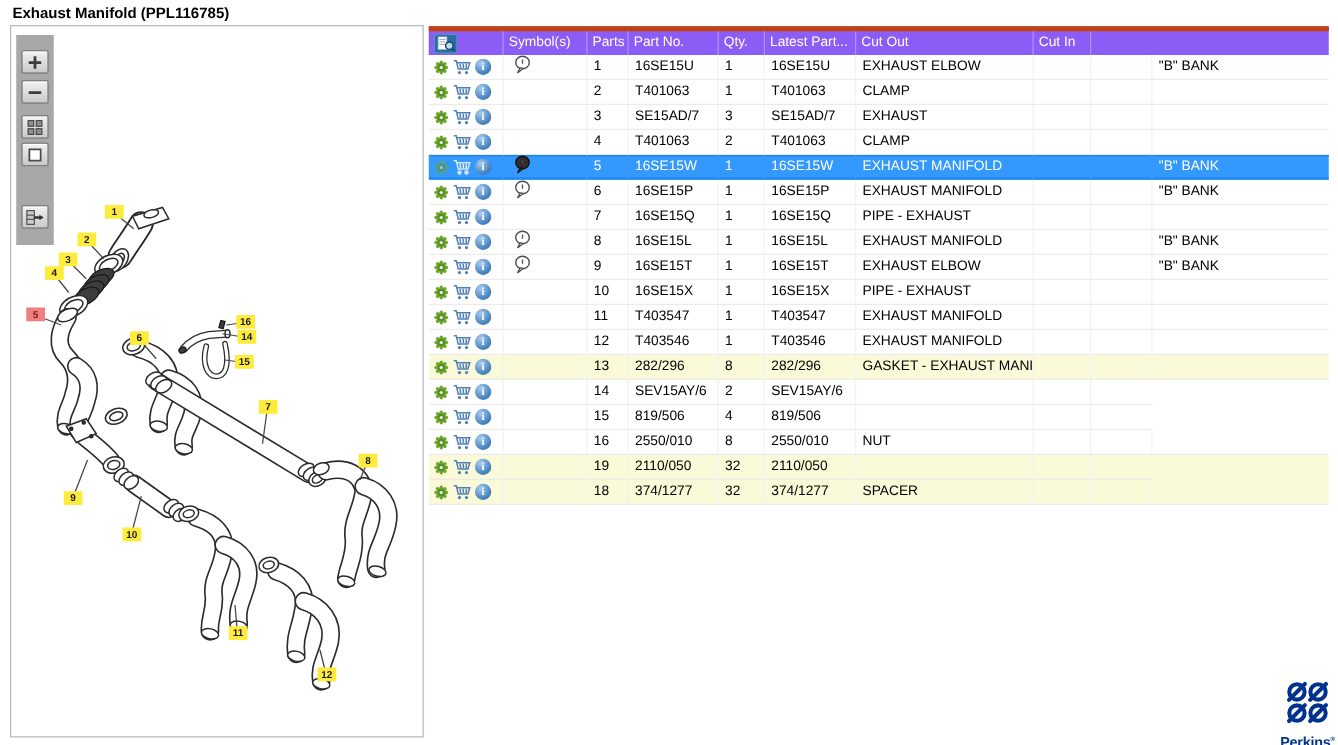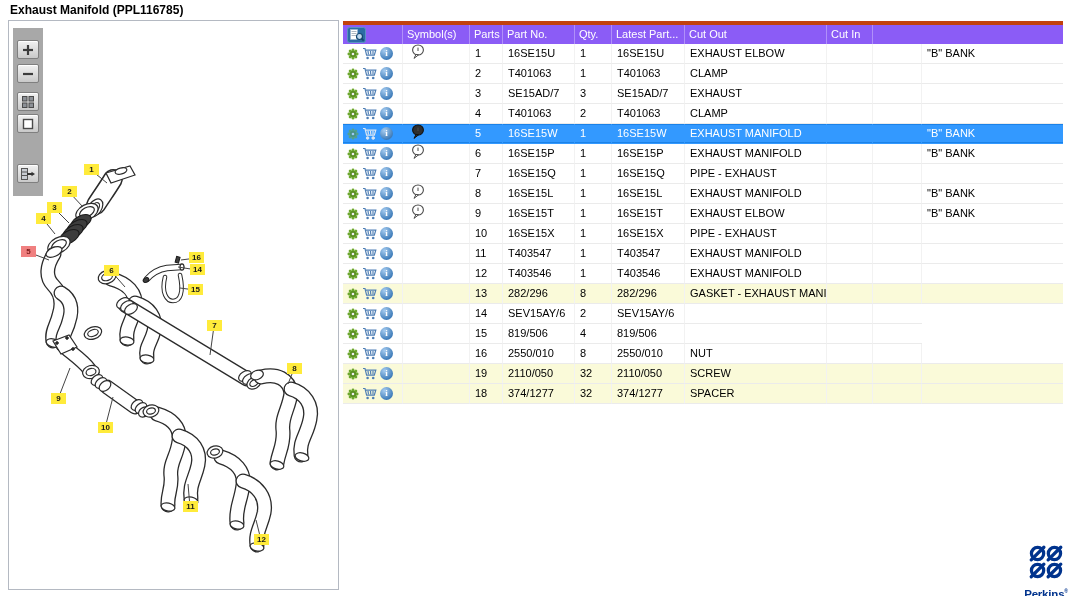--- a/index.html
+++ b/index.html
@@ -1065,21 +1065,20 @@
                 <ellipse class="bln-body" cx="7" cy="6" rx="5.4" ry="5"></ellipse>
                 <path class="bln-tail" d="M5,10.4 L3,14.4 L7.6,10.8 Z"></path>
                 <line class="bln-line" x1="7" y1="3.6" x2="7" y2="7"></line>
               </svg>
         </span>
       </div>
       <div class="cell c-item">19</div>
       <div class="cell c-parts">2110/050</div>
       <div class="cell c-qty">32</div>
       <div class="cell c-latest">2110/050</div>
-      <div class="cell c-desc">SCREW</div>
       <div class="cell c-cutout"></div>
       <div class="cell c-cutin"></div>
       <div class="cell c-comment" style="border-right:none"></div>
     </div>
 
     <div class="grid trow hl">
       <div class="cell icons">
         <span class="gear">
           <svg width="12" height="12" viewBox="0 0 13 13">
                 <g fill="#6DA82E">

